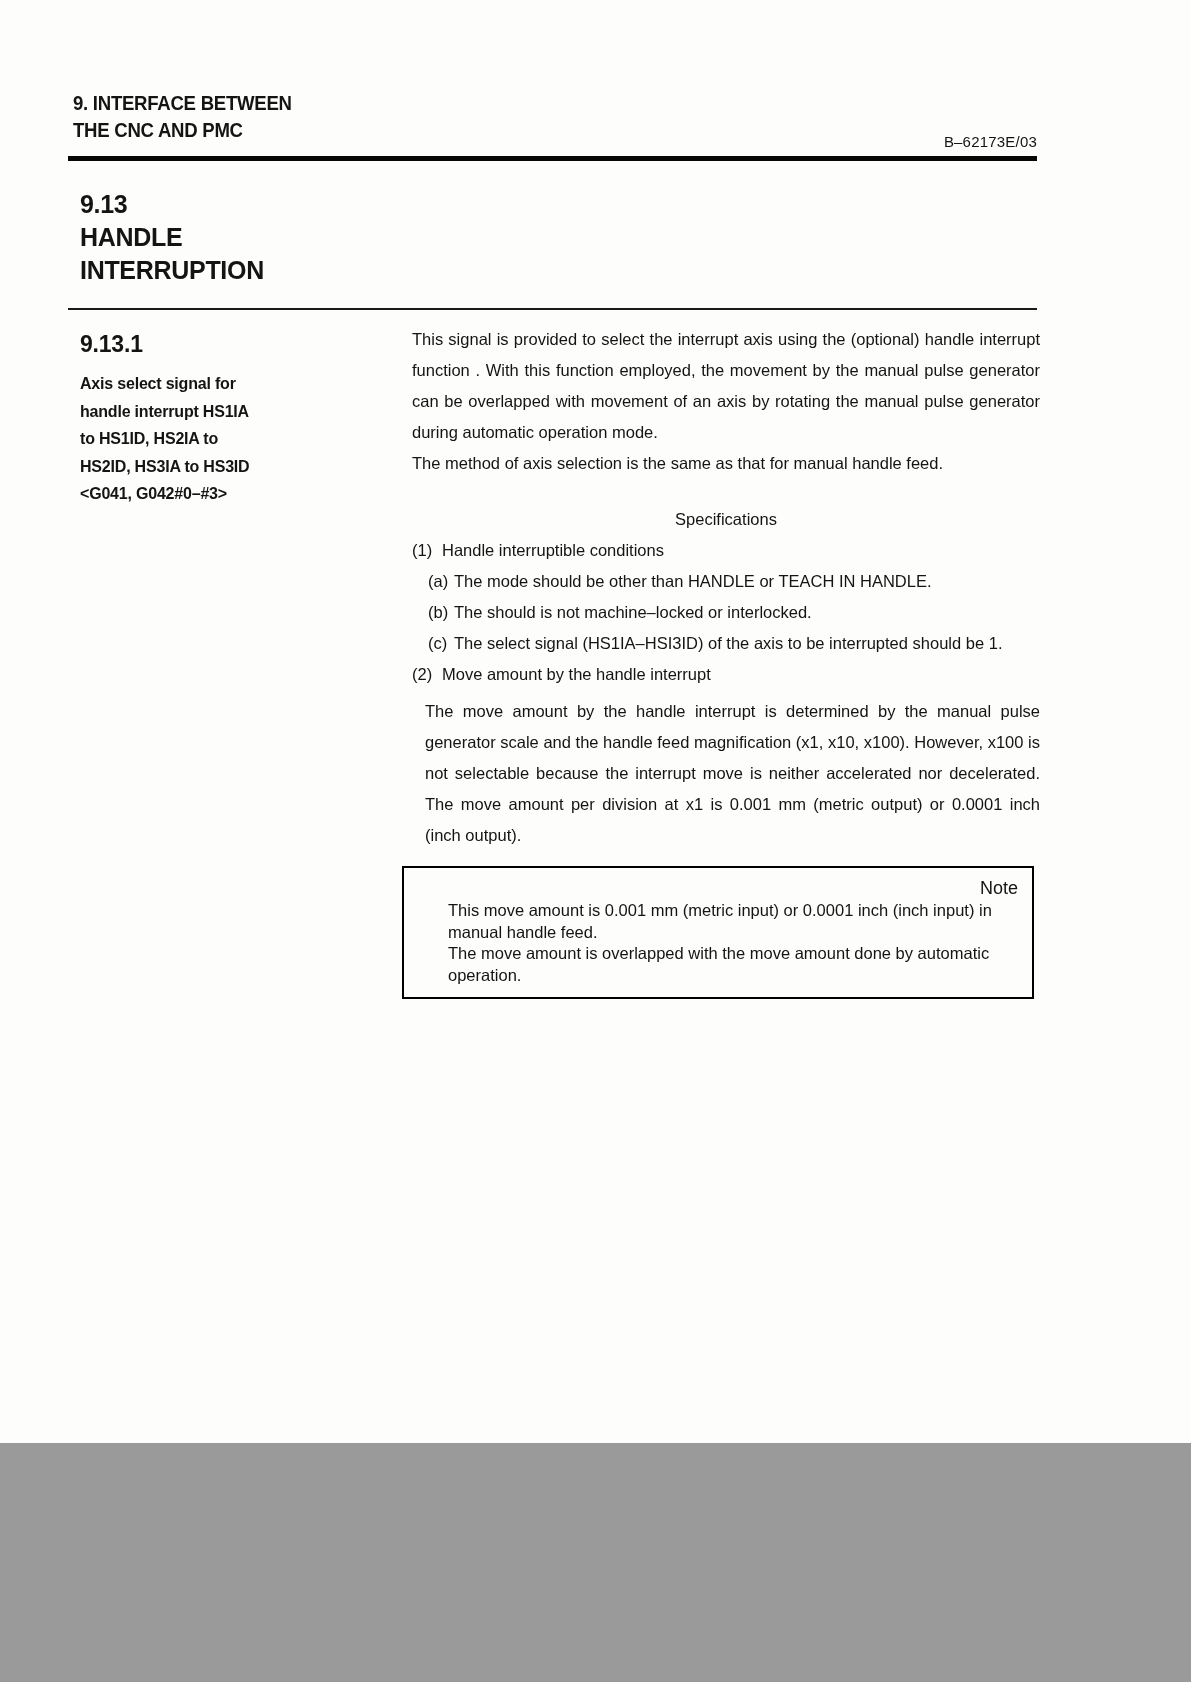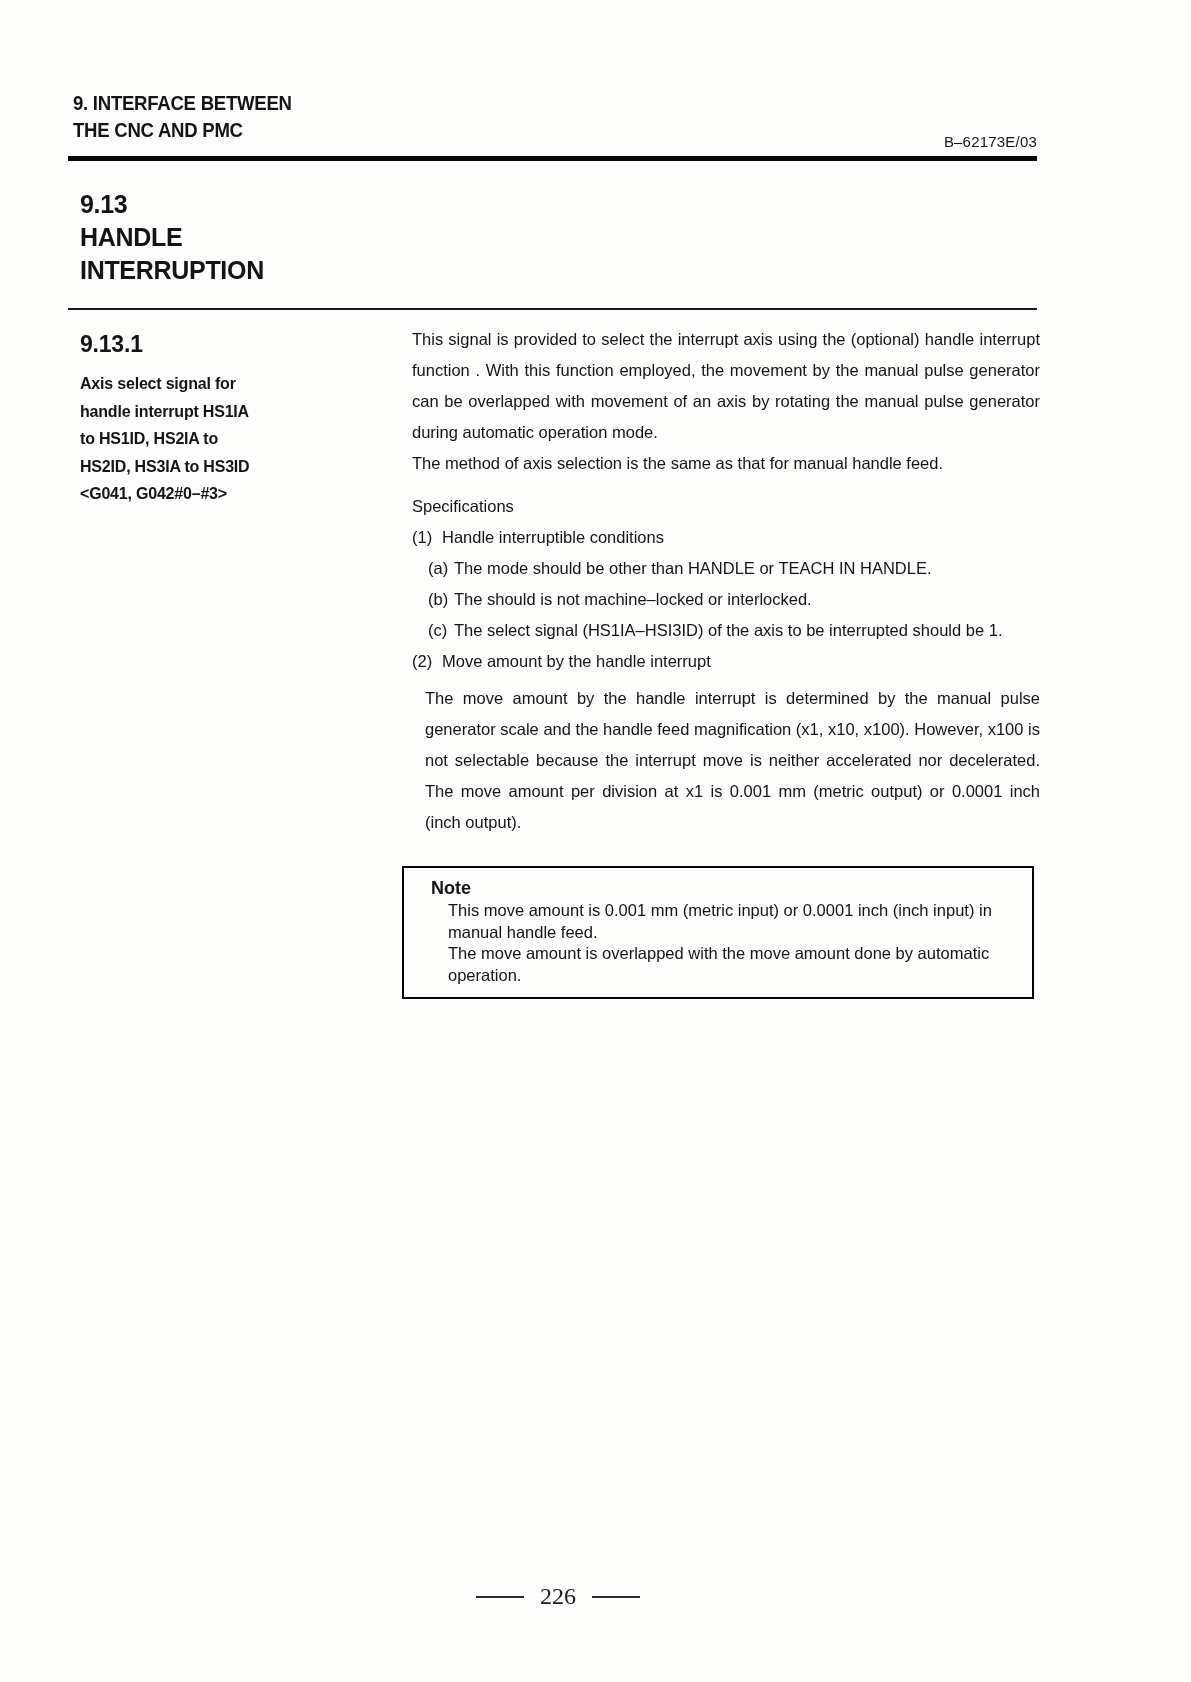--- a/index.html
+++ b/index.html
@@ -1,19 +1,19 @@
 <!DOCTYPE html>
 <html><head>
 <meta charset="utf-8">
 <style>
   * { margin:0; padding:0; box-sizing:border-box; }
   html,body { background:#9a9a9a; }
   .page {
     position:relative;
-    width:1191px; height:1682px;
+    width:1191px; height:1443px;
     margin:0 auto;
     background:#fdfdfc;
     color:#141414;
     font-family:"Liberation Sans", sans-serif;
     overflow:hidden;
   }
 
   
   .chapter-head {
     position:absolute; left:73px; top:90px;
@@ -51,36 +51,36 @@
     letter-spacing:-0.2px;
   }
   .subsection-title { font-weight:bold; font-size:16px; line-height:27.5px; letter-spacing:-0.2px; }
 
   
   .body-col {
     position:absolute; left:412px; top:324px; width:628px;
     font-size:16.5px; line-height:31px;
   }
   .jpara { text-align:justify; }
-  .spec-title { margin-top:12px; }
+  .spec-title { margin-top:25px;text-align:center; }
   .row { display:flex; }
   .row .lbl { flex:0 0 30px; }
   .sub-rows { padding-left:16px; }
   .sub-rows .lbl { flex:0 0 26px; }
   .item-body { margin-left:13px; text-align:justify;margin-top:6px; }
 
   
   .note-box {
     position:absolute; left:402px; top:866px;
     width:632px; height:133px;
     border:2px solid #000;
     padding:9px 14px 0 27px;
     background:#fdfdfc;
   }
-  .note-title { font-weight:bold; font-size:18px; line-height:23px; }
+  .note-title { font-weight:normal; font-size:18px; line-height:23px;text-align:right; }
   .note-text { padding-left:17px; font-size:16.5px; line-height:21.5px; }
 
   
   .footer {
     position:absolute; left:0; top:1583px; width:1116px;
     text-align:center;
     font-family:"Liberation Serif", serif;
     font-size:24px; color:#1b1b1b;
   }
   .footer .dash {

